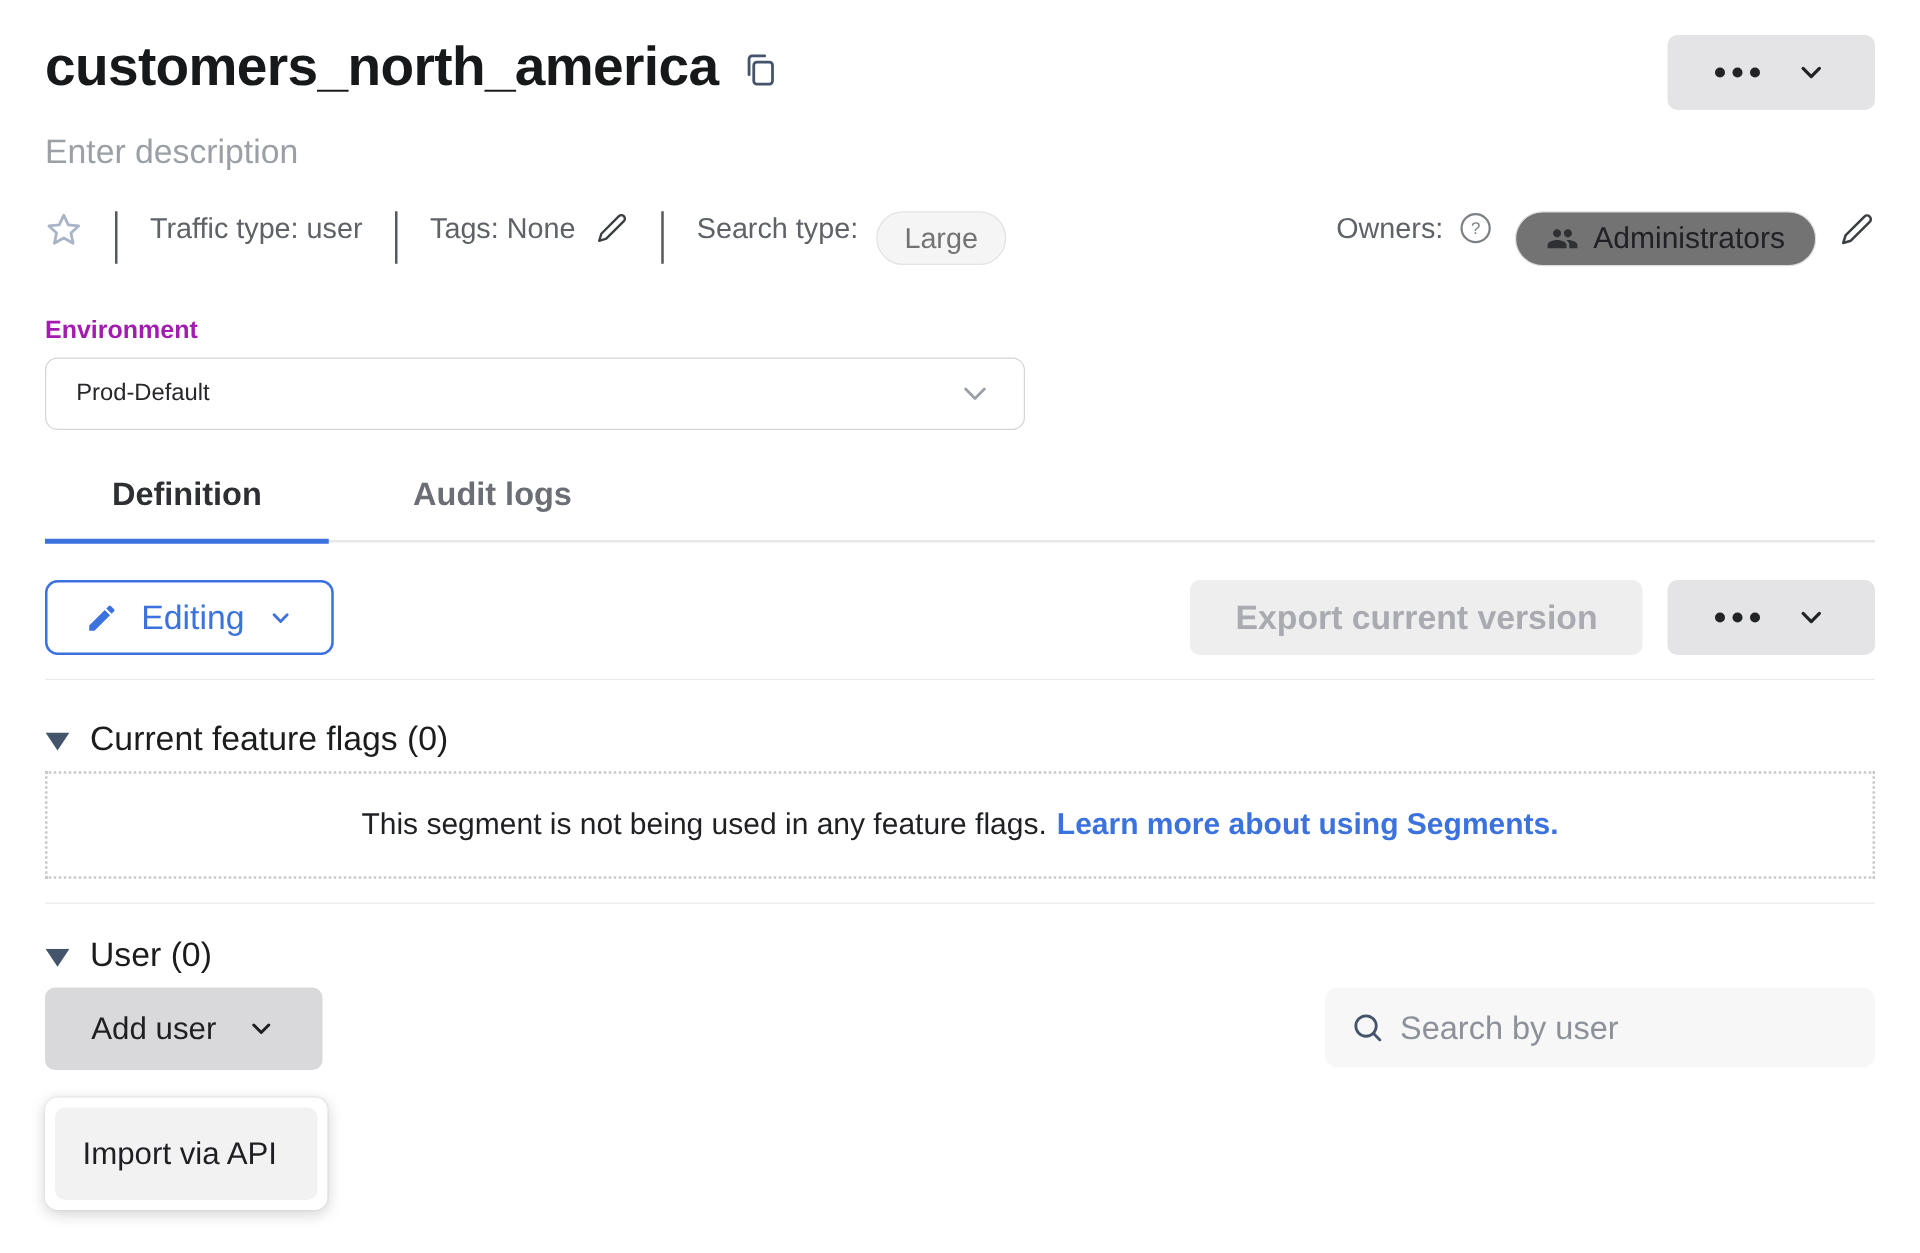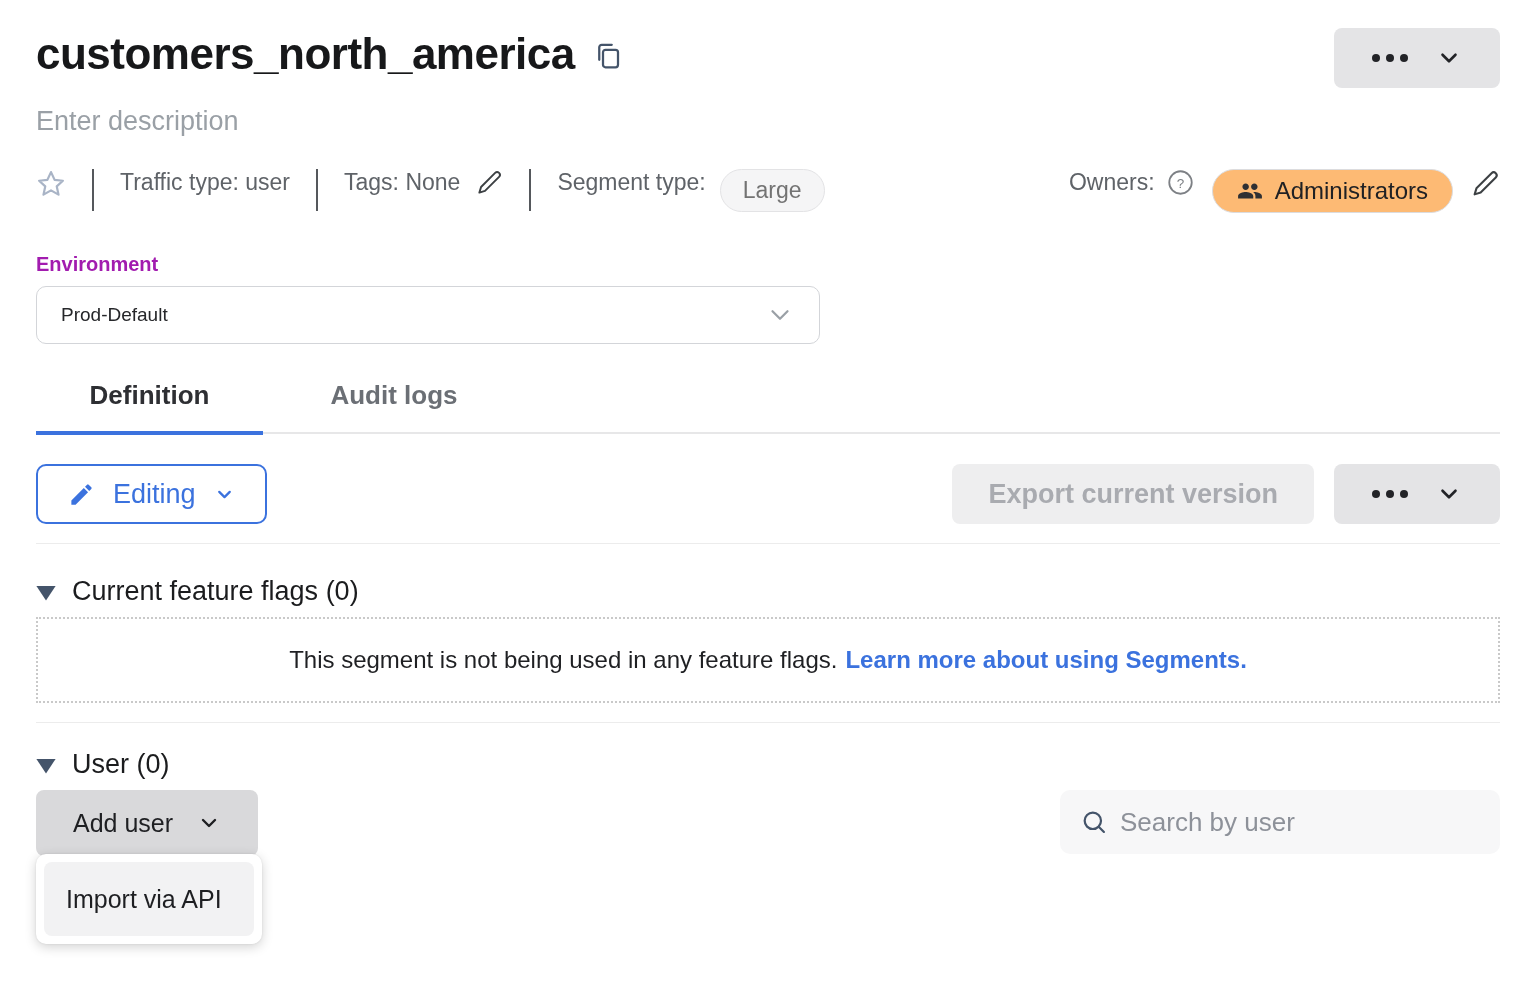--- a/index.html
+++ b/index.html
@@ -23,21 +23,21 @@
 
   
   .meta-row { margin-top: 32px; display: flex; align-items: flex-start; height: 44px; }
   .star-icon { color: #a9b4c6; }
   .vdiv { width: 2px; height: 42px; background: #55585c; margin: 0 26px; flex: none; }
   .meta-text { font-size: 23px; color: #5f6368; white-space: nowrap; }
   .pencil-sm { color: #3c4043; margin-left: 16px; }
   .badge { margin-left: 14px; padding: 7px 22px; background: #f5f5f6; border: 1px solid #e3e3e5; border-radius: 24px; font-size: 23px; color: #737373; }
   .spacer { flex: 1; }
   .q-icon { color: #7d8085; margin-left: 12px; }
-  .owners-pill { margin-left: 18px; height: 44px; padding: 0 24px; background: #fdba74; border: 1px solid #dcdcde; border-radius: 24px; display: flex; align-items: center; gap: 12px; cursor: pointer; }
+  .owners-pill { margin-left: 18px; height: 44px; padding: 0 24px; background: #737373; border: 1px solid #dcdcde; border-radius: 24px; display: flex; align-items: center; gap: 12px; cursor: pointer; }
   .owners-pill .pill-text { font-size: 24px; color: #202124; }
   .group-icon { color: #2f3033; }
   .pencil-owners { color: #3c4043; margin-left: 18px; }
 
   
   .env-label { margin-top: 40px; font-size: 20px; font-weight: 700; color: #a21caf; }
   .env-select { margin-top: 10px; width: 784px; height: 58px; border: 1px solid #d3d5d9; border-radius: 10px; display: flex; align-items: center; padding: 0 24px; cursor: pointer; }
   .env-select .sel-text { font-size: 19px; color: #26272a; flex: 1; }
   .sel-chev { color: #9aa0a6; }
 
@@ -60,21 +60,21 @@
   .section-heading .h-text { font-size: 27px; color: #1b1c1e; }
   .dotted-box { margin-top: 10px; border: 2px dotted #c9c9c9; height: 86px; display: flex; align-items: center; justify-content: center; gap: 8px; }
   .dotted-box .empty-text { font-size: 24px; color: #1f2023; }
   .dotted-box .link { font-size: 24px; color: #3b72de; font-weight: 700; cursor: pointer; }
   .user-heading { margin-top: 26px; }
 
   
   .user-row { margin-top: 10px; display: flex; justify-content: space-between; align-items: flex-start; }
   .add-user-wrap { position: relative; }
   .add-user-btn { width: 222px; height: 66px; background: #d9d9db; border: none; border-radius: 8px; display: flex; align-items: center; justify-content: center; gap: 24px; font-size: 25px; color: #1e1f22; cursor: pointer; }
-  .menu { position: absolute; top: 64px; left: 0; width: 226px; background: #fff; border-radius: 10px; padding: 8px; box-shadow: 0 3px 12px rgba(0,0,0,0.18), 0 0 2px rgba(0,0,0,0.10); }
+  .menu { position: absolute; top: 88px; left: 0; width: 226px; background: #fff; border-radius: 10px; padding: 8px; box-shadow: 0 3px 12px rgba(0,0,0,0.18), 0 0 2px rgba(0,0,0,0.10); }
   .menu-item { height: 74px; background: #f2f2f3; border-radius: 8px; display: flex; align-items: center; padding: 0 22px; font-size: 25px; color: #1e1f22; cursor: pointer; }
 
   .search-box { width: 440px; height: 64px; background: #f7f7f8; border-radius: 10px; display: flex; align-items: center; padding: 0 20px; gap: 12px; }
   .search-icon { color: #44546a; }
   .search-input { border: none; background: transparent; outline: none; font-size: 26px; color: #202124; width: 100%; font-family: "Liberation Sans", "DejaVu Sans", sans-serif; }
   .search-input::placeholder { color: #8d9199; }
 </style>
 </head>
 <body>
 
@@ -115,21 +115,21 @@
     <span class="vdiv"></span>
     <span class="meta-text">Traffic type: user</span>
     <span class="vdiv"></span>
     <span class="meta-text">Tags: None</span>
     <span class="icon pencil-sm">
       <svg width="27" height="27" viewBox="0 0 24 24" fill="none" stroke="currentColor" stroke-width="1.7" stroke-linecap="round" stroke-linejoin="round">
           <path d="M17 3.5a2.4 2.4 0 1 1 3.5 3.5L8 19.5 3 21l1.5-5L17 3.5z"></path>
         </svg>
     </span>
     <span class="vdiv"></span>
-    <span class="meta-text">Segment type:</span>
+    <span class="meta-text">Search type:</span>
     <span class="badge">Large</span>
     <span class="spacer"></span>
     <span class="meta-text">Owners:</span>
     <span class="icon q-icon">
       <svg width="27" height="27" viewBox="0 0 24 24" fill="none" stroke="currentColor" stroke-width="1.6">
           <circle cx="12" cy="12" r="10"></circle>
           <text x="12" y="16.5" text-anchor="middle" font-size="12" fill="currentColor" stroke="none" font-family="Liberation Sans, sans-serif">?</text>
         </svg>
     </span>
     <span class="owners-pill">

